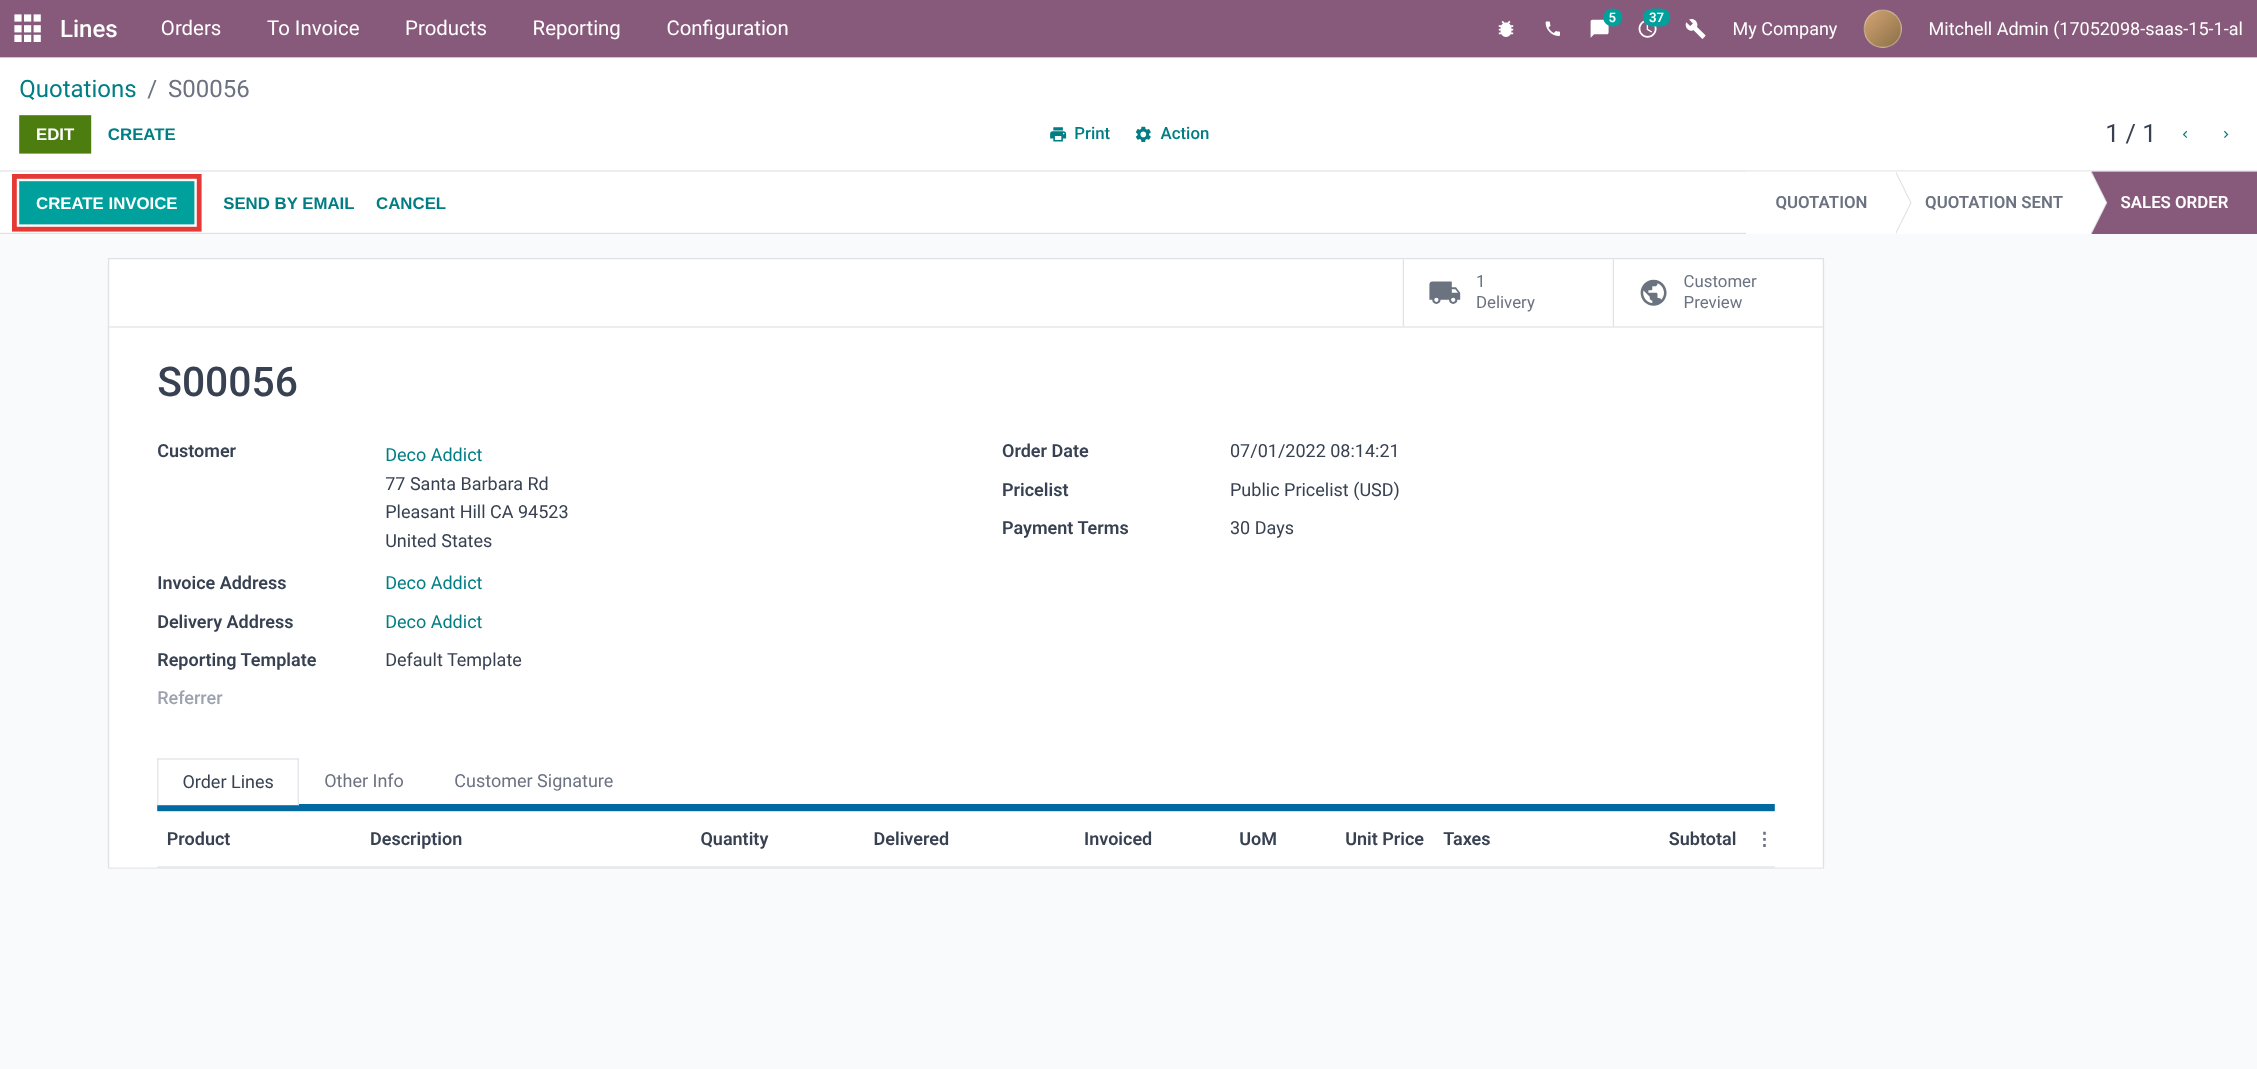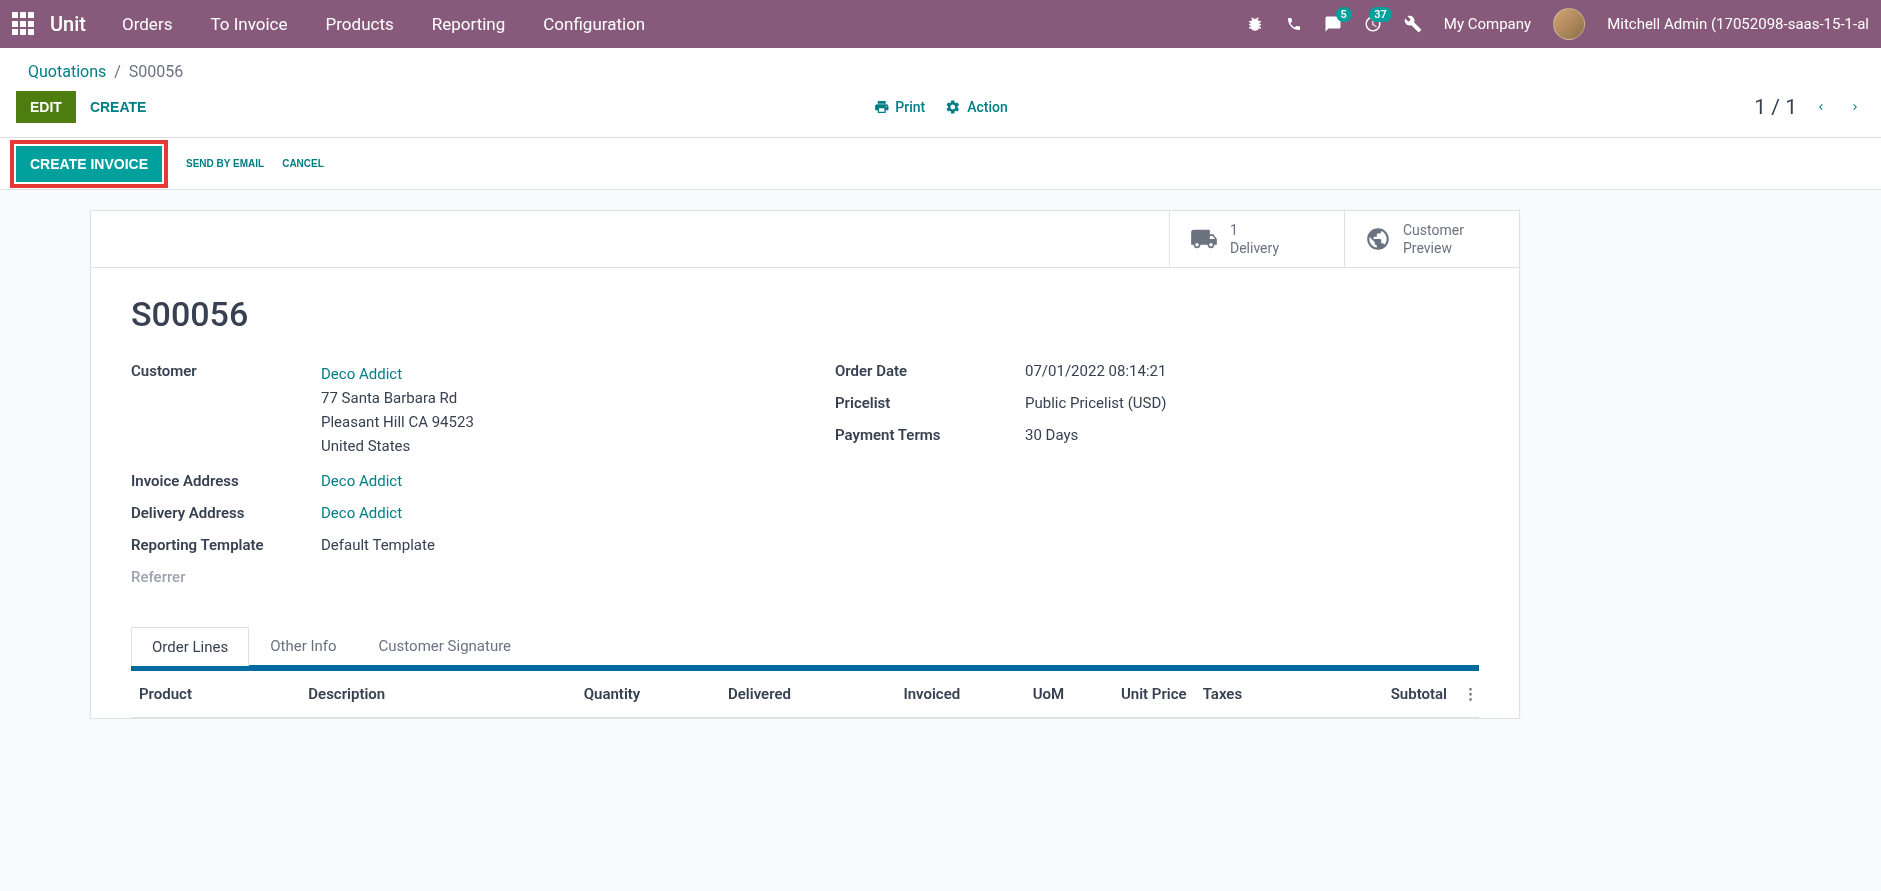--- a/index.html
+++ b/index.html
@@ -11,37 +11,37 @@
 .nav-items { display: flex; gap: 38px; }
 .nav-item { color: #fff; font-size: 17px; cursor: pointer; }
 .topbar-right { margin-left: auto; display: flex; align-items: center; gap: 22px; }
 .topbar-icon { color: #fff; cursor: pointer; position: relative; }
 .badge { position: absolute; top: -8px; right: -10px; background: #00A09D; color: #fff; border-radius: 10px; font-size: 11px; padding: 1px 5px; font-weight: 600; }
 .company { font-size: 15px; }
 .avatar { width: 32px; height: 32px; border-radius: 50%; background: linear-gradient(135deg,#d4a574,#8b6f47); border: 1px solid rgba(255,255,255,0.3); }
 .user { font-size: 15px; white-space: nowrap; overflow: hidden; }
 
 .breadcrumb-row { padding: 14px 16px 2px; display: flex; align-items: center; }
-.breadcrumb { font-size: 16px; color: #374151; margin-left: 12px; }
+.breadcrumb { font-size: 20px; color: #374151; }
 .breadcrumb a { color: #017E84; text-decoration: none; }
 .breadcrumb .sep { color: #6b7280; margin: 0 4px; }
 .breadcrumb .cur { color: #6b7280; }
 
 .controls-row { padding: 8px 16px 14px; display: flex; align-items: center; border-bottom: 1px solid #dee2e6; background: #fff; }
 .btn-primary { background: #4d7c0f; color: #fff; border: none; padding: 8px 14px; font-weight: 600; font-size: 14px; cursor: pointer; }
 .btn-secondary { background: none; border: none; color: #017E84; font-weight: 600; font-size: 14px; padding: 8px 14px; cursor: pointer; }
 .center-actions { position: absolute; left: 50%; transform: translateX(-50%); display: flex; gap: 20px; justify-content: flex-end; }
 .action-link { color: #017E84; font-weight: 500; cursor: pointer; display: flex; align-items: center; gap: 6px; }
 .pager { margin-left: auto; display: flex; align-items: center; gap: 14px; color: #374151; font-size: 21px; }
 .pager-arrow { color: #017E84; cursor: pointer; padding: 4px; }
 
 .status-row { background: #fff; border-bottom: 1px solid #dee2e6; display: flex; align-items: center; padding: 0 0 0 16px; height: 52px; }
 .status-btns { display: flex; gap: 18px; align-items: center; }
 .btn-action { background: #00A09D; color: #fff; border: none; padding: 10px 14px; font-weight: 700; font-size: 14px; cursor: pointer; }
-.btn-link { background: none; border: none; color: #017E84; font-weight: 700; font-size: 10px; cursor: pointer; }
+.btn-link { background: none; border: none; color: #017E84; font-weight: 700; font-size: 14px; cursor: pointer; }
 .highlight-box { border: 4px solid #e53935; padding: 2px; margin-left: -6px; }
 .status-arrows { margin-left: auto; display: flex; height: 52px; }
 .status-step { padding: 0 24px; display: flex; align-items: center; color: #6b7280; font-weight: 600; font-size: 14px; position: relative; background: #fff; }
 .status-step.active { background: #875A7B; color: #fff; }
 .status-step::after { content: ''; position: absolute; right: -13px; top: 0; width: 0; height: 0; border-top: 26px solid transparent; border-bottom: 26px solid transparent; border-left: 13px solid #dee2e6; z-index: 1; }
 .status-step::before { content: ''; position: absolute; right: -12px; top: 0; width: 0; height: 0; border-top: 26px solid transparent; border-bottom: 26px solid transparent; border-left: 13px solid #fff; z-index: 2; }
 .status-step.active::before { border-left-color: #875A7B; }
 .status-step:last-child::after, .status-step:last-child::before { display: none; }
 
 .content { padding: 0; }
@@ -89,21 +89,21 @@
     <span></span>
       <span></span>
       <span></span>
       <span></span>
       <span></span>
       <span></span>
       <span></span>
       <span></span>
       <span></span>
   </div>
-  <div class="app-name">Unit</div>
+  <div class="app-name">Lines</div>
   <div class="nav-items">
     <div class="nav-item">Orders</div>
     <div class="nav-item">To Invoice</div>
     <div class="nav-item">Products</div>
     <div class="nav-item">Reporting</div>
     <div class="nav-item">Configuration</div>
   </div>
   <div class="topbar-right">
     <div class="topbar-icon">
       <svg width="18" height="18" viewBox="0 0 24 24" fill="currentColor">
@@ -180,20 +180,25 @@
 </div>
 </div>
 
 <div class="status-row">
   <div class="status-btns">
     <span class="highlight-box">
       <button class="btn-action">CREATE INVOICE</button>
     </span>
     <button class="btn-link">SEND BY EMAIL</button>
     <button class="btn-link">CANCEL</button>
+  </div>
+  <div class="status-arrows">
+    <div class="status-step">QUOTATION</div>
+    <div class="status-step">QUOTATION SENT</div>
+    <div class="status-step active">SALES ORDER</div>
   </div>
 </div>
 
 <div class="content">
   <div class="sheet">
     <div class="stat-buttons">
       <div class="stat-btn">
         <span class="stat-icon">
           <svg width="28" height="28" viewBox="0 0 24 24" fill="currentColor">
               <path d="M20 8h-3V4H3c-1.1 0-2 .9-2 2v11h2c0 1.66 1.34 3 3 3s3-1.34 3-3h6c0 1.66 1.34 3 3 3s3-1.34 3-3h2v-5l-3-4zM6 18.5c-.83 0-1.5-.67-1.5-1.5s.67-1.5 1.5-1.5 1.5.67 1.5 1.5-.67 1.5-1.5 1.5zm13.5-9l1.96 2.5H17V9.5h2.5zm-1.5 9c-.83 0-1.5-.67-1.5-1.5s.67-1.5 1.5-1.5 1.5.67 1.5 1.5-.67 1.5-1.5 1.5z"></path>

